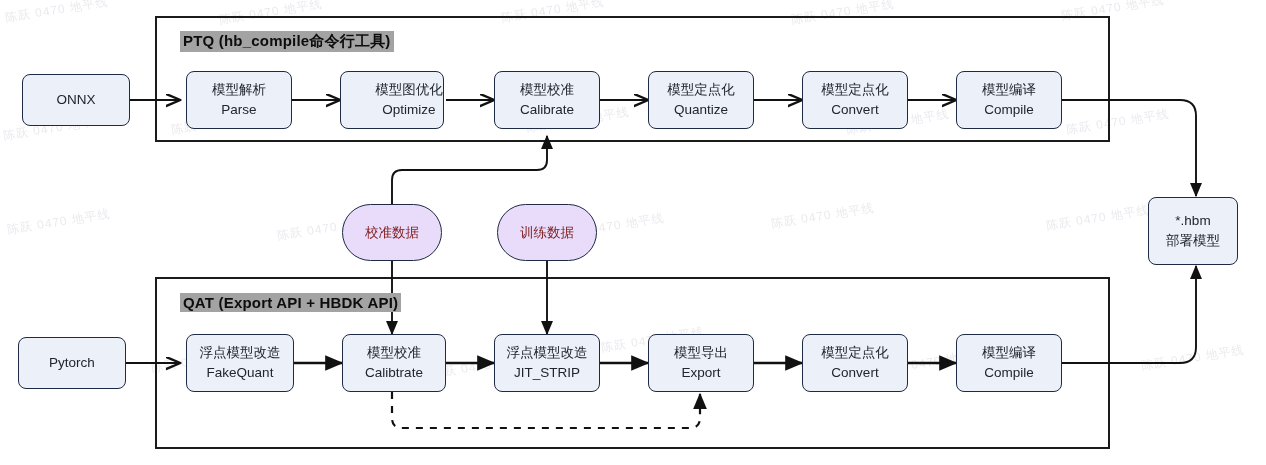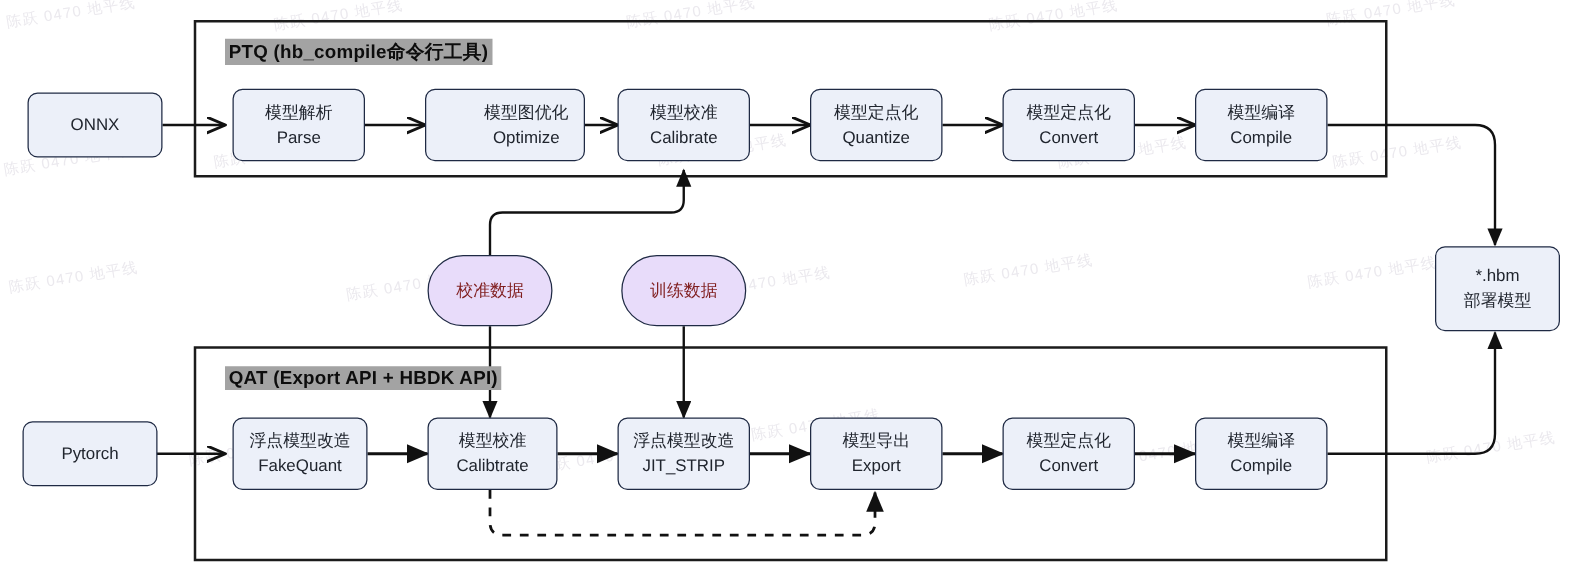--- a/index.html
+++ b/index.html
@@ -158,21 +158,21 @@
     <span class="l1">ONNX</span>
   </div>
   <div class="node" style="left:18px;top:337px;width:108px;height:52px;">
     <span class="l1">Pytorch</span>
   </div>
 
   <div class="node" style="left:186px;top:71px;width:106px;height:58px;">
     <span class="l1">模型解析</span>
     <span class="l2">Parse</span>
   </div>
-  <div class="node" style="left:340px;top:71px;width:128px;height:58px;padding-left:34px;">
+  <div class="node" style="left:340px;top:71px;width:104px;height:58px;padding-left:34px;">
     <span class="l1">模型图优化</span>
     <span class="l2">Optimize</span>
   </div>
   <div class="node" style="left:494px;top:71px;width:106px;height:58px;">
     <span class="l1">模型校准</span>
     <span class="l2">Calibrate</span>
   </div>
   <div class="node" style="left:648px;top:71px;width:106px;height:58px;">
     <span class="l1">模型定点化</span>
     <span class="l2">Quantize</span>
@@ -211,18 +211,18 @@
     <span class="l2">Compile</span>
   </div>
 
   <div class="pill" style="left:342px;top:204px;width:100px;height:57px;">
     <span>校准数据</span>
   </div>
   <div class="pill" style="left:497px;top:204px;width:100px;height:57px;">
     <span>训练数据</span>
   </div>
 
-  <div class="node" style="left:1148px;top:197px;width:100px;height:68px;">
+  <div class="node" style="left:1148px;top:197px;width:90px;height:68px;">
     <span class="l1">*.hbm</span>
     <span class="l2">部署模型</span>
   </div>
 
 </div>
 
 </body></html>

